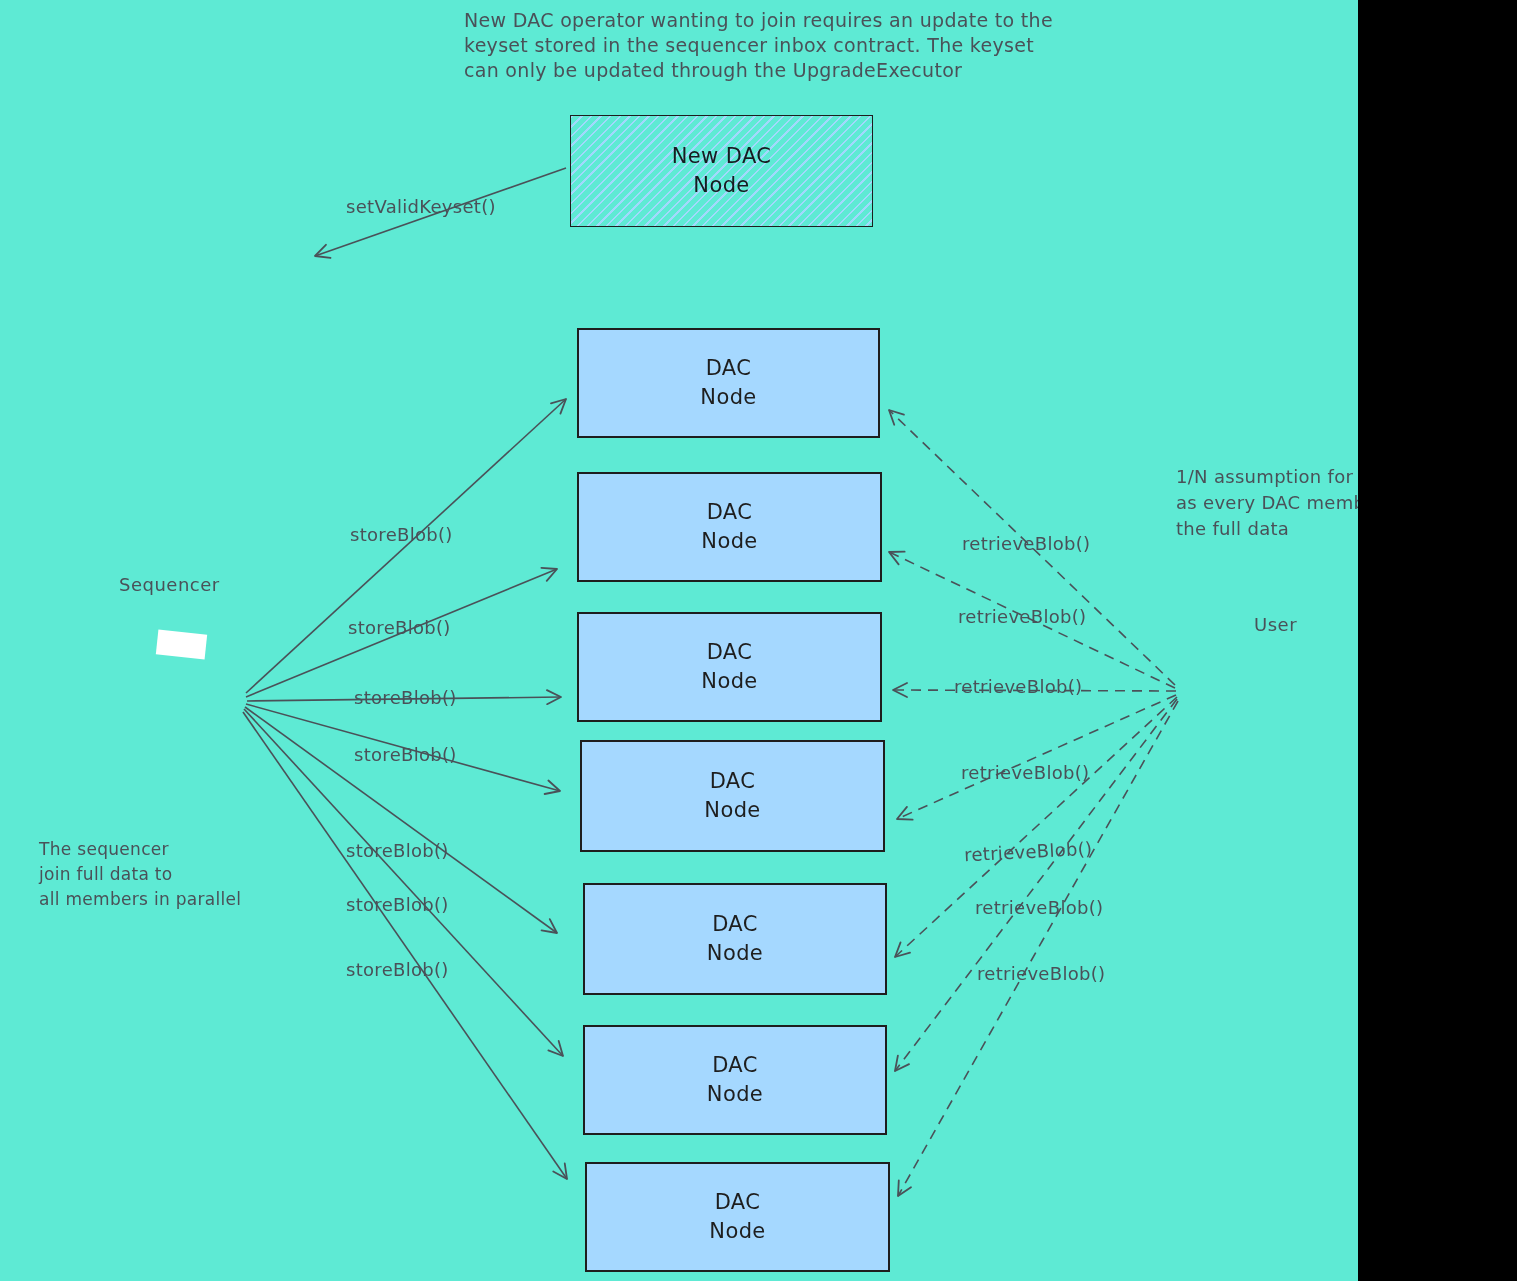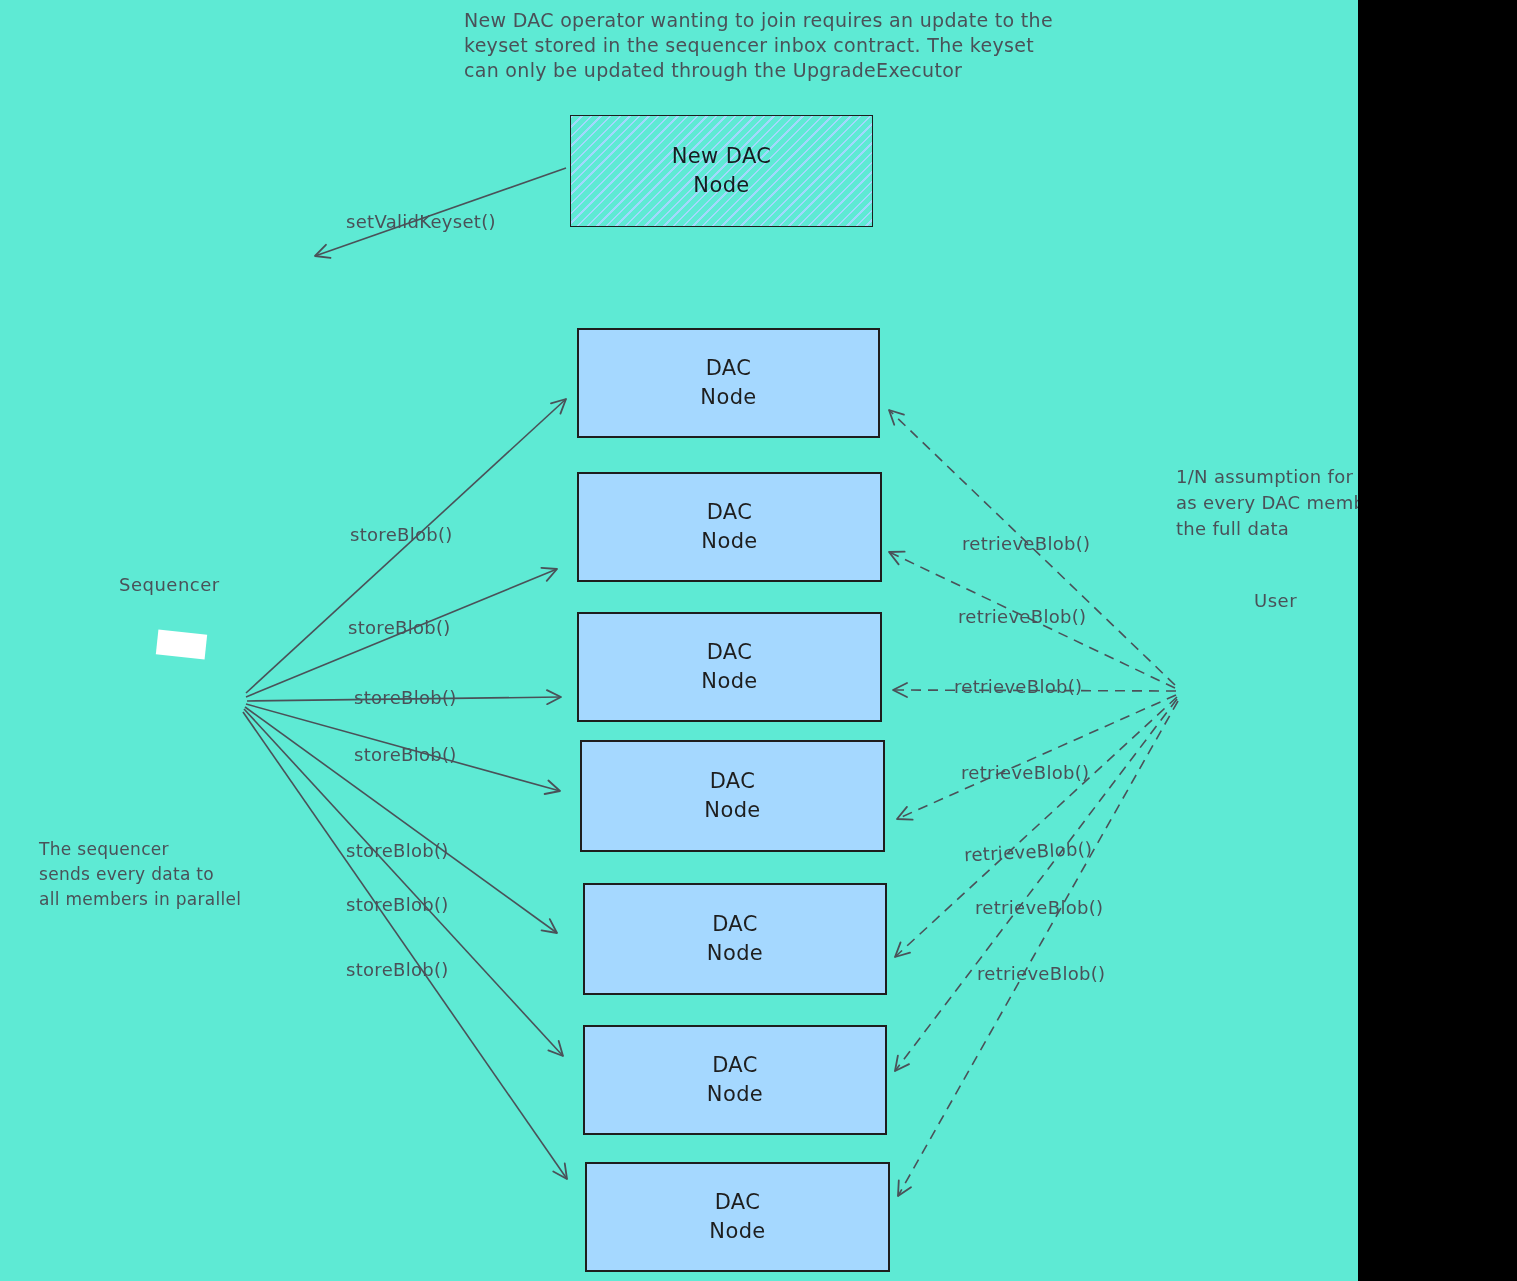--- a/index.html
+++ b/index.html
@@ -64,29 +64,29 @@
     <line x1="1176" y1="695" x2="897" y2="819" stroke="#4a5158" stroke-width="1.6" stroke-dasharray="10 7" marker-end="url(#ah)"></line>
     <line x1="1177" y1="697" x2="895" y2="957" stroke="#4a5158" stroke-width="1.6" stroke-dasharray="10 7" marker-end="url(#ah)"></line>
     <line x1="1177" y1="699" x2="895" y2="1071" stroke="#4a5158" stroke-width="1.6" stroke-dasharray="10 7" marker-end="url(#ah)"></line>
     <line x1="1178" y1="701" x2="898" y2="1196" stroke="#4a5158" stroke-width="1.6" stroke-dasharray="10 7" marker-end="url(#ah)"></line>
   </svg>
 
   <div class="note" style="left:464px;top:8px;width:640px;">New DAC operator wanting to join requires an update to the
 keyset stored in the sequencer inbox contract. The keyset
 can only be updated through the UpgradeExecutor</div>
   <div class="note" style="left:39px;top:837px;width:260px;font-size:17px;">The sequencer
-sends every data to
+join full data to
 all members in parallel</div>
   <div class="note" style="left:1176px;top:464px;width:340px;font-size:18px;line-height:26px;">1/N assumption for retrievability,
 as every DAC member possesses
 the full data</div>
 
   <div class="actor-label" style="left:119px;top:574px;text-align:right;">Sequencer</div>
   <div class="seq-shape"></div>
-  <div class="actor-label" style="left:1254px;top:590px;">User</div>
+  <div class="actor-label" style="left:1254px;top:614px;">User</div>
 
   <div class="box hatch-box" style="left:570px;top:115px;width:303px;height:112px;">
     <span class="lbl">New DAC
 Node</span>
   </div>
 
 
   <div class="box dac-box" style="left:570px;top:328px;width:303px;height:110px;">
     <span class="lbl">DAC
 Node</span>
@@ -109,21 +109,21 @@
   </div>
   <div class="box dac-box" style="left:576px;top:1025px;width:304px;height:110px;">
     <span class="lbl">DAC
 Node</span>
   </div>
   <div class="box dac-box" style="left:578px;top:1162px;width:305px;height:110px;">
     <span class="lbl">DAC
 Node</span>
   </div>
 
-  <div class="edge-label" style="left:346px;top:196px;margin-top:15px;">setValidKeyset()</div>
+  <div class="edge-label" style="left:346px;top:196px;">setValidKeyset()</div>
 
   <div class="edge-label" style="left:350px;top:524px;">storeBlob()</div>
   <div class="edge-label" style="left:348px;top:617px;">storeBlob()</div>
   <div class="edge-label" style="left:354px;top:687px;">storeBlob()</div>
   <div class="edge-label" style="left:354px;top:744px;">storeBlob()</div>
   <div class="edge-label" style="left:346px;top:840px;">storeBlob()</div>
   <div class="edge-label" style="left:346px;top:894px;">storeBlob()</div>
   <div class="edge-label" style="left:346px;top:959px;">storeBlob()</div>
 
   <div class="edge-label" style="left:962px;top:533px;">retrieveBlob()</div>

